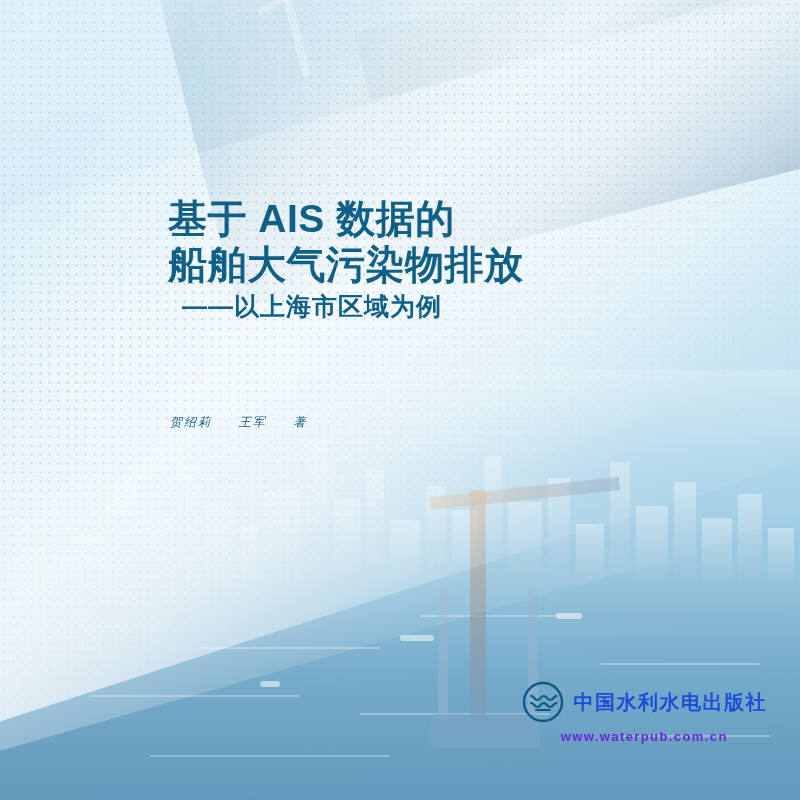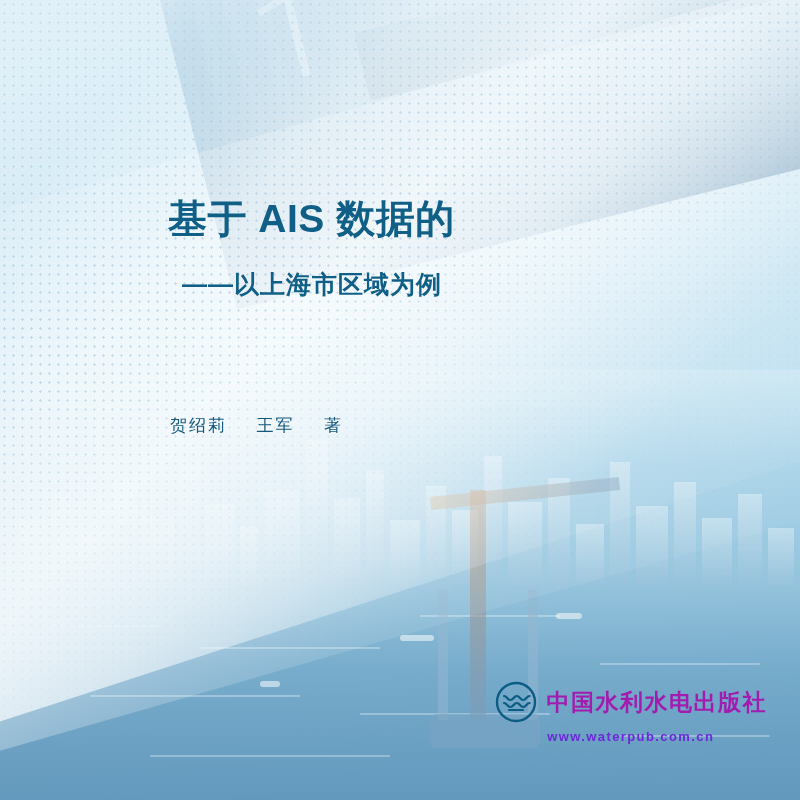--- a/index.html
+++ b/index.html
@@ -175,37 +175,38 @@
   .title-line {
     font-family: "Liberation Sans", sans-serif;
     font-weight: bold;
     font-size: 39px;
     line-height: 46px;
     color: #0f5f86;
     letter-spacing: 0.5px;
     white-space: nowrap;
   }
   .subtitle {
-    margin-top: 26px;
+    margin-top: 2px;
     padding-left: 14px;
     font-family: "Liberation Sans", sans-serif;
     font-weight: bold;
     font-size: 25px;
     line-height: 32px;
     color: #0f5f86;
     letter-spacing: 1px;
     white-space: nowrap;
   }
   .authors {
     position: absolute;
     left: 170px; top: 414px;
     font-family: "Liberation Sans", sans-serif;
-    font-size: 17px;
+    font-size: 12px;
     letter-spacing: 2px;
     color: #15587c;
+    font-style: italic;
   }
   .authors .sep { display: inline-block; width: 16px; }
   
   .publisher {
     position: absolute;
     right: 52px; bottom: 56px;
     display: flex;
     flex-direction: column;
     align-items: center;
   }
@@ -213,24 +214,24 @@
     display: flex;
     align-items: center;
     gap: 10px;
   }
   .pub-mark {
     width: 42px; height: 42px;
     flex: 0 0 auto;
   }
   .pub-name {
     font-family: "Liberation Sans", sans-serif;
-    font-size: 23px;
+    font-size: 20px;
     font-weight: bold;
     letter-spacing: 1.5px;
-    color: #a21caf;
+    color: #1d4ed8;
     white-space: nowrap;
   }
   .pub-url {
     margin-top: 6px;
     font-family: "Liberation Sans", sans-serif;
     font-size: 13px;
     font-weight: bold;
     letter-spacing: 1.4px;
     color: #6d28d9;
   }
@@ -299,20 +300,21 @@
     </div>
 
     <div class="sweep"></div>
     <div class="sweep2"></div>
     <div class="dots"></div>
     <div class="veil"></div>
   </div>
 
   <div class="title-block">
     <div class="title-line">基于 AIS 数据的</div>
+    <div class="title-line">船舶大气污染物排放</div>
     <div class="subtitle">——以上海市区域为例</div>
   </div>
 
   <div class="authors">
     <span>贺绍莉</span>
     <span class="sep"></span>
     <span>王军</span>
     <span class="sep"></span>
     <span>著</span>
   </div>

